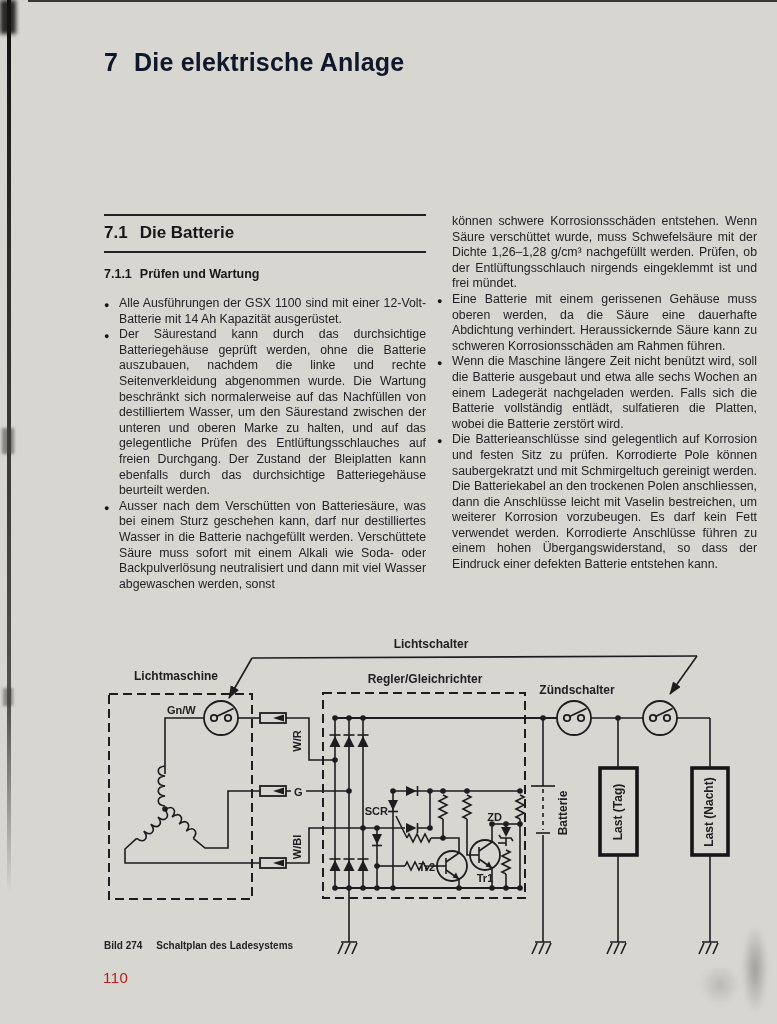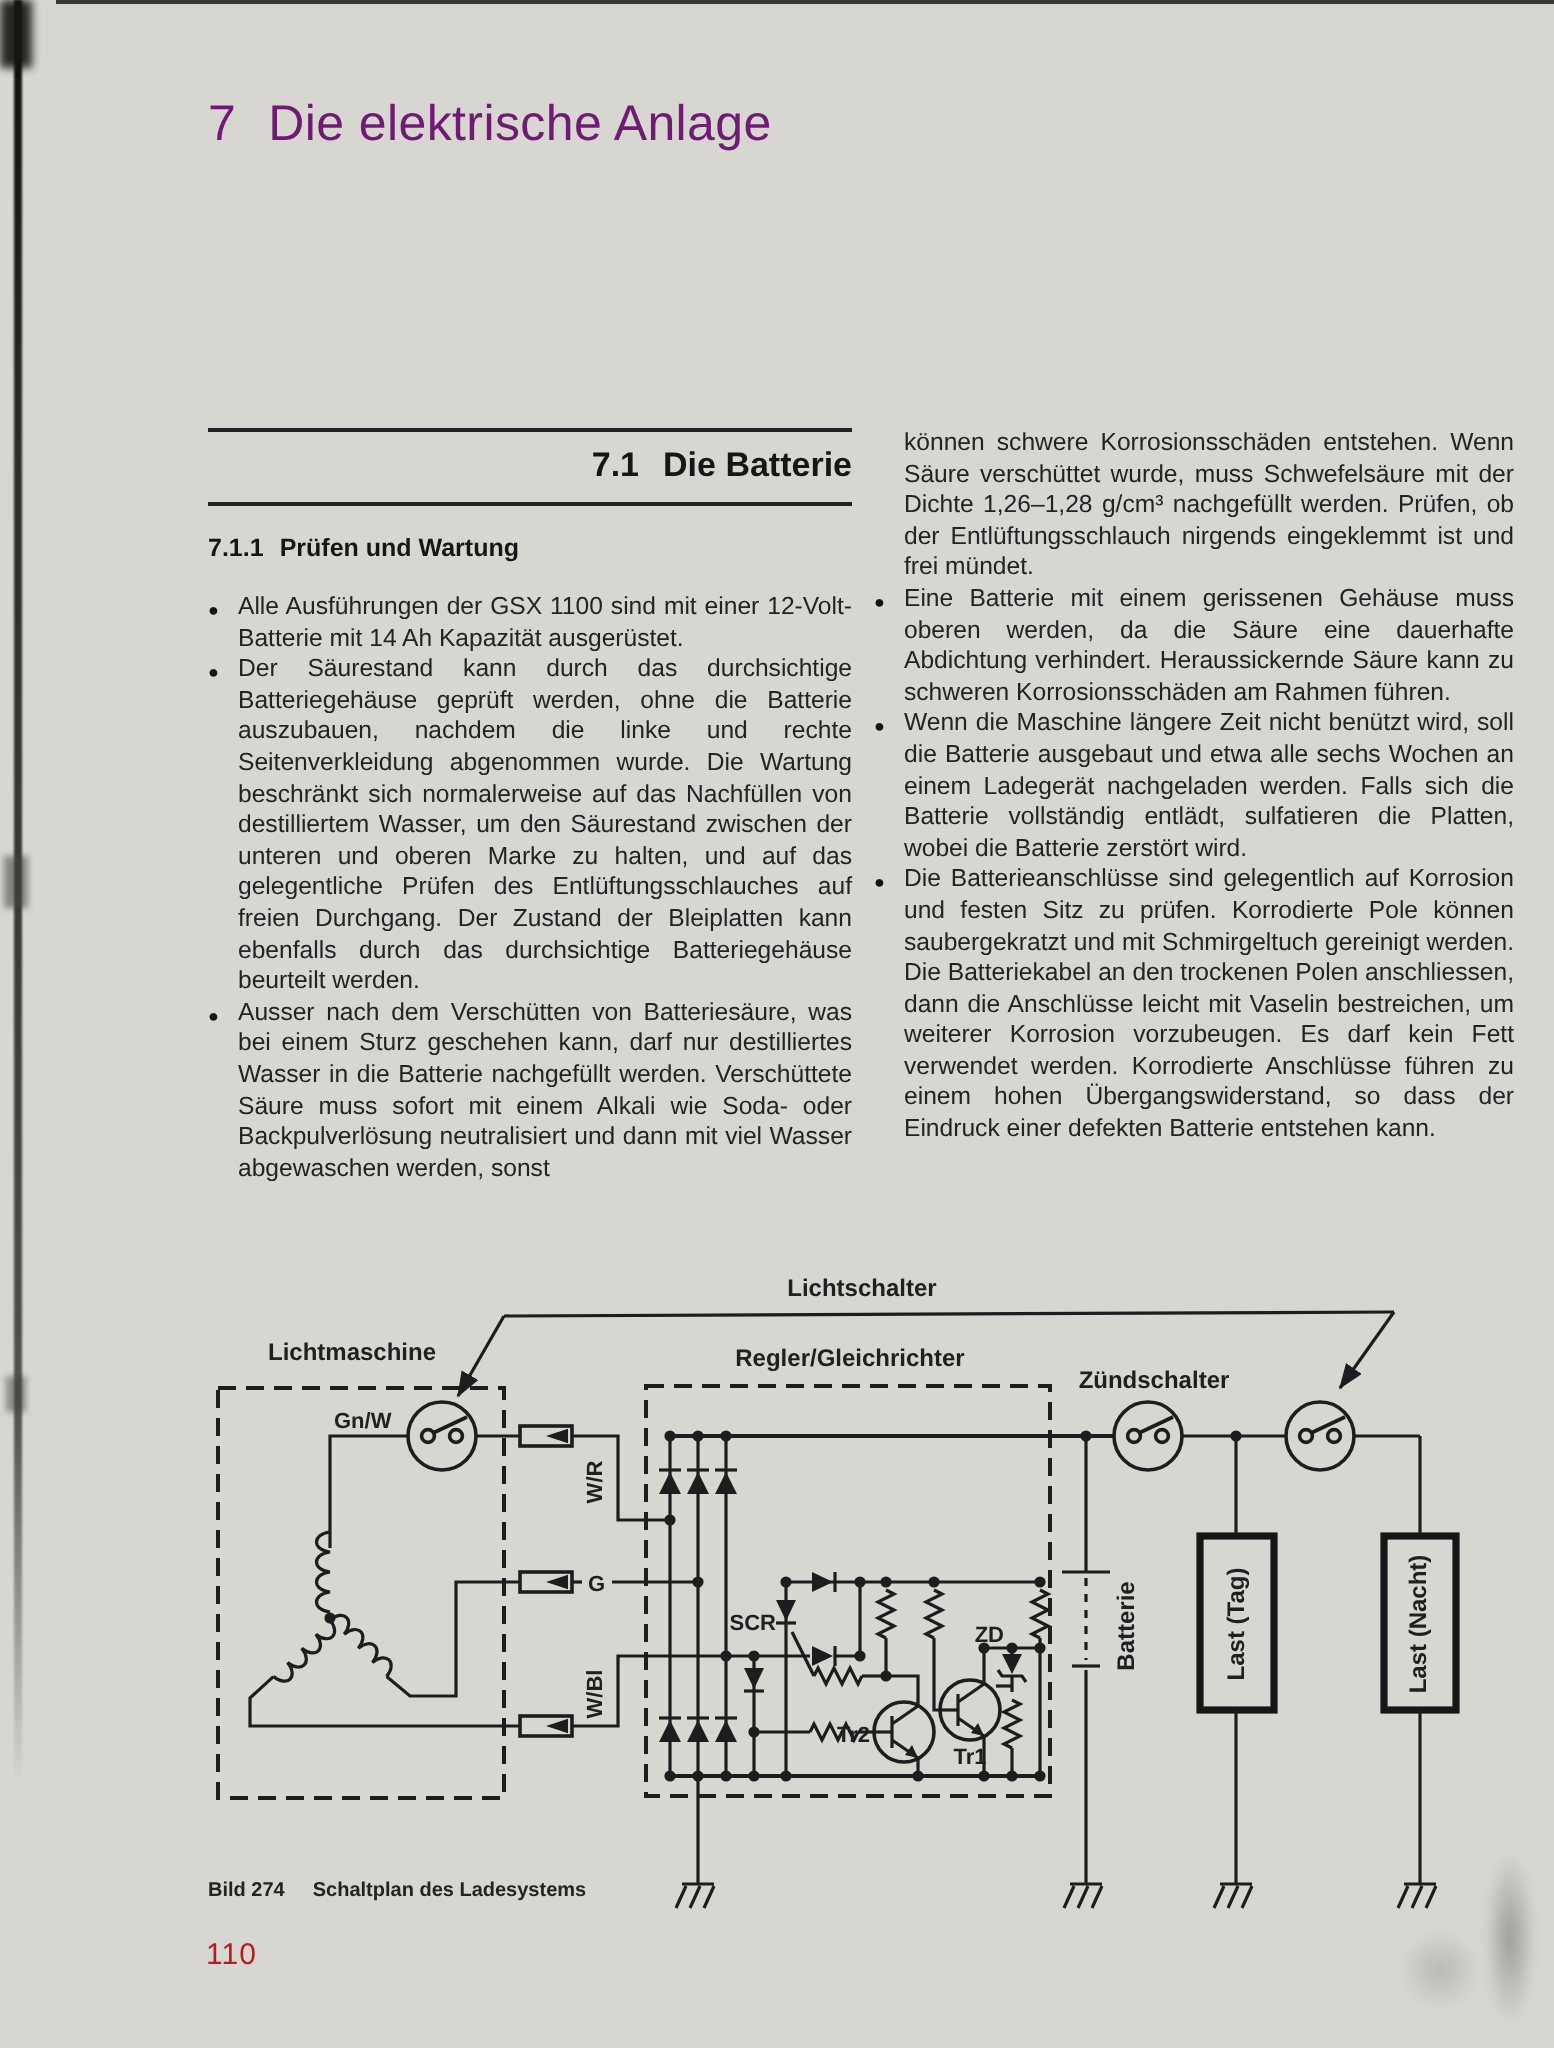--- a/index.html
+++ b/index.html
@@ -14,26 +14,26 @@
     background:linear-gradient(to bottom,#0e0e0e 0%,#2a2a28 25%,#3b3b38 55%,#55544f 80%,rgba(85,84,79,0) 100%);
     filter:blur(.4px);}
   .spine-blob{position:absolute;left:0;top:0;width:16px;height:34px;background:#151513;filter:blur(2px);opacity:.9;}
   .spine-mark1{position:absolute;left:2px;top:428px;width:12px;height:26px;background:#44423e;filter:blur(1.5px);opacity:.55;}
   .spine-mark2{position:absolute;left:3px;top:688px;width:10px;height:18px;background:#44423e;filter:blur(1.5px);opacity:.5;}
   .smudge-br{position:absolute;left:742px;top:925px;width:26px;height:88px;
     background:radial-gradient(ellipse at center,rgba(90,88,82,.45),rgba(90,88,82,0) 70%);filter:blur(2px);}
   .smudge-b2{position:absolute;left:700px;top:965px;width:40px;height:40px;
     background:radial-gradient(ellipse at center,rgba(100,98,92,.25),rgba(100,98,92,0) 70%);filter:blur(2px);}
 
-  .chapter{position:absolute;left:104px;top:48px;font-size:25px;font-weight:normal;letter-spacing:.2px;color:#701a75;}
+  .chapter{position:absolute;left:104px;top:48px;font-size:25px;font-weight:bold;letter-spacing:.2px;color:#0f172a;}
   .chapter .num{margin-right:16px;}
 
   .secblock{position:absolute;left:104px;top:214px;width:322px;
     border-top:2px solid #232325;border-bottom:2px solid #232325;}
-  .secblock h2{margin:0;padding:7px 0 8px;font-size:17px;font-weight:bold;color:#161618;text-align:right;}
+  .secblock h2{margin:0;padding:7px 0 8px;font-size:17px;font-weight:bold;color:#161618;}
   .secblock .num{margin-right:12px;}
 
   .subsec{position:absolute;left:104px;top:267px;font-size:12.5px;font-weight:bold;color:#161618;}
   .subsec .num{margin-right:8px;}
 
   .col{position:absolute;font-size:12.3px;line-height:15.6px;color:#232326;}
   .col-left{left:104px;top:296px;width:322px;}
   .col-right{left:437px;top:214px;width:320px;}
   .bullet{display:flex;}
   .b-dot{width:15px;flex:none;font-size:9px;padding-top:2px;color:#141416;}

